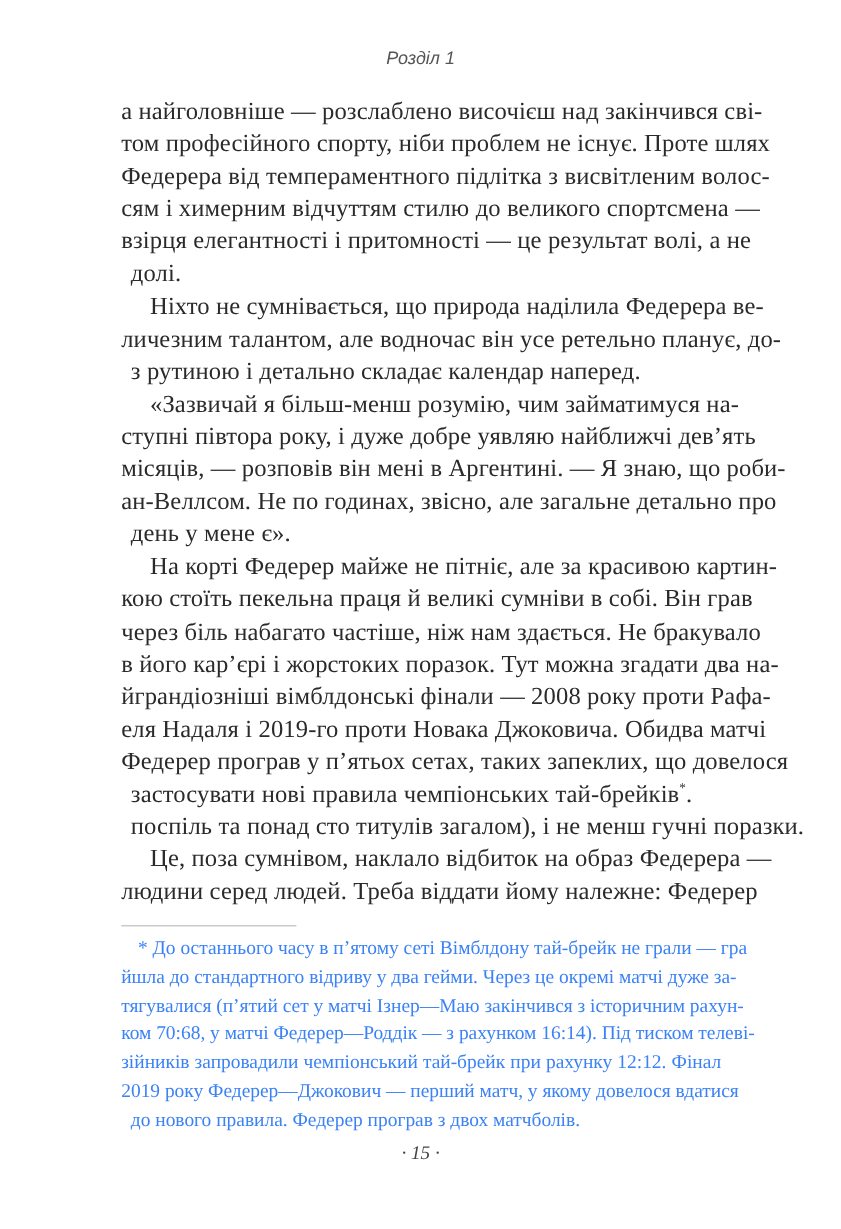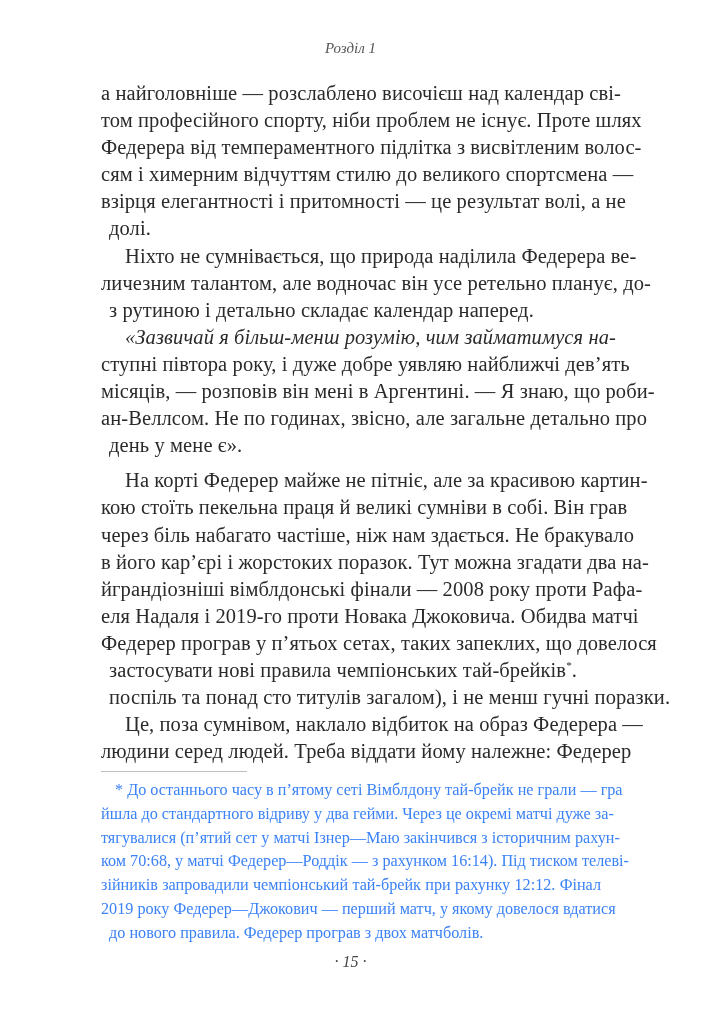--- a/index.html
+++ b/index.html
@@ -5,21 +5,21 @@
     html, body { margin: 0; padding: 0; }
     body {
       width: 701px; height: 1024px; background: #ffffff;
       position: relative; overflow: hidden;
       font-family: "DejaVu Serif", "Liberation Serif", serif;
       color: #2a2a2a;
     }
     .running-head {
       position: absolute; top: 40px; left: 0; width: 701px;
       text-align: center; font-style: italic; font-size: 15px; color: #555;
-      font-family: Liberation Serif, serif;
+      font-family: Liberation Sans, sans-serif;
     }
     .body-text {
       position: absolute; top: 80px; left: 101px; width: 501px;
       font-family: "Liberation Serif", serif;
       font-size: 20.5px; line-height: 27.1px;
       letter-spacing: 0.1px;
     }
     .line { display: block; white-space: nowrap; text-align: justify; text-align-last: justify; }
     .line.last { text-align-last: left; margin-left: 8px; }
     .footnote-rule {
@@ -36,35 +36,35 @@
       font-family: "Liberation Serif", serif; font-style: italic; font-size: 16px; color: #444;
     }
     .fn-ref { font-size: 11px; vertical-align: super; line-height: 0; }
   </style>
 </head>
 <body>
 
 <div class="running-head">Розділ 1</div>
 
 <div class="body-text" id="body-text">
-    <span class="line">а найголовніше — розслаблено височієш над календар сві-</span>
+    <span class="line">а найголовніше — розслаблено височієш над закінчився сві-</span>
     <span class="line">том професійного спорту, ніби проблем не існує. Проте шлях</span>
     <span class="line">Федерера від темпераментного підлітка з висвітленим волос-</span>
     <span class="line">сям і химерним відчуттям стилю до великого спортсмена —</span>
     <span class="line">взірця елегантності і притомності — це результат волі, а не</span>
     <span class="line last">долі.</span>
     <span class="line" style="padding-left: 24px;">Ніхто не сумнівається, що природа наділила Федерера ве-</span>
     <span class="line">личезним талантом, але водночас він усе ретельно планує, до-</span>
     <span class="line last">з рутиною і детально складає календар наперед.</span>
-    <span class="line" style="padding-left: 24px; font-style: italic;">«Зазвичай я більш-менш розумію, чим займатимуся на-</span>
+    <span class="line" style="padding-left: 24px;">«Зазвичай я більш-менш розумію, чим займатимуся на-</span>
     <span class="line">ступні півтора року, і дуже добре уявляю найближчі дев’ять</span>
     <span class="line">місяців, — розповів він мені в Аргентині. — Я знаю, що роби-</span>
     <span class="line">ан-Веллсом. Не по годинах, звісно, але загальне детально про</span>
     <span class="line last">день у мене є».</span>
-    <span class="line" style="padding-left: 24px; margin-top: 8px;">На корті Федерер майже не пітніє, але за красивою картин-</span>
+    <span class="line" style="padding-left: 24px;">На корті Федерер майже не пітніє, але за красивою картин-</span>
     <span class="line">кою стоїть пекельна праця й великі сумніви в собі. Він грав</span>
     <span class="line">через біль набагато частіше, ніж нам здається. Не бракувало</span>
     <span class="line">в його кар’єрі і жорстоких поразок. Тут можна згадати два на-</span>
     <span class="line">йграндіозніші вімблдонські фінали — 2008 року проти Рафа-</span>
     <span class="line">еля Надаля і 2019-го проти Новака Джоковича. Обидва матчі</span>
     <span class="line">Федерер програв у п’ятьох сетах, таких запеклих, що довелося</span>
     <span class="line last">застосувати нові правила чемпіонських тай-брейків<span class="fn-ref">*</span>.</span>
     <span class="line last">поспіль та понад сто титулів загалом), і не менш гучні поразки.</span>
     <span class="line" style="padding-left: 24px;">Це, поза сумнівом, наклало відбиток на образ Федерера —</span>
     <span class="line">людини серед людей. Треба віддати йому належне: Федерер</span>

